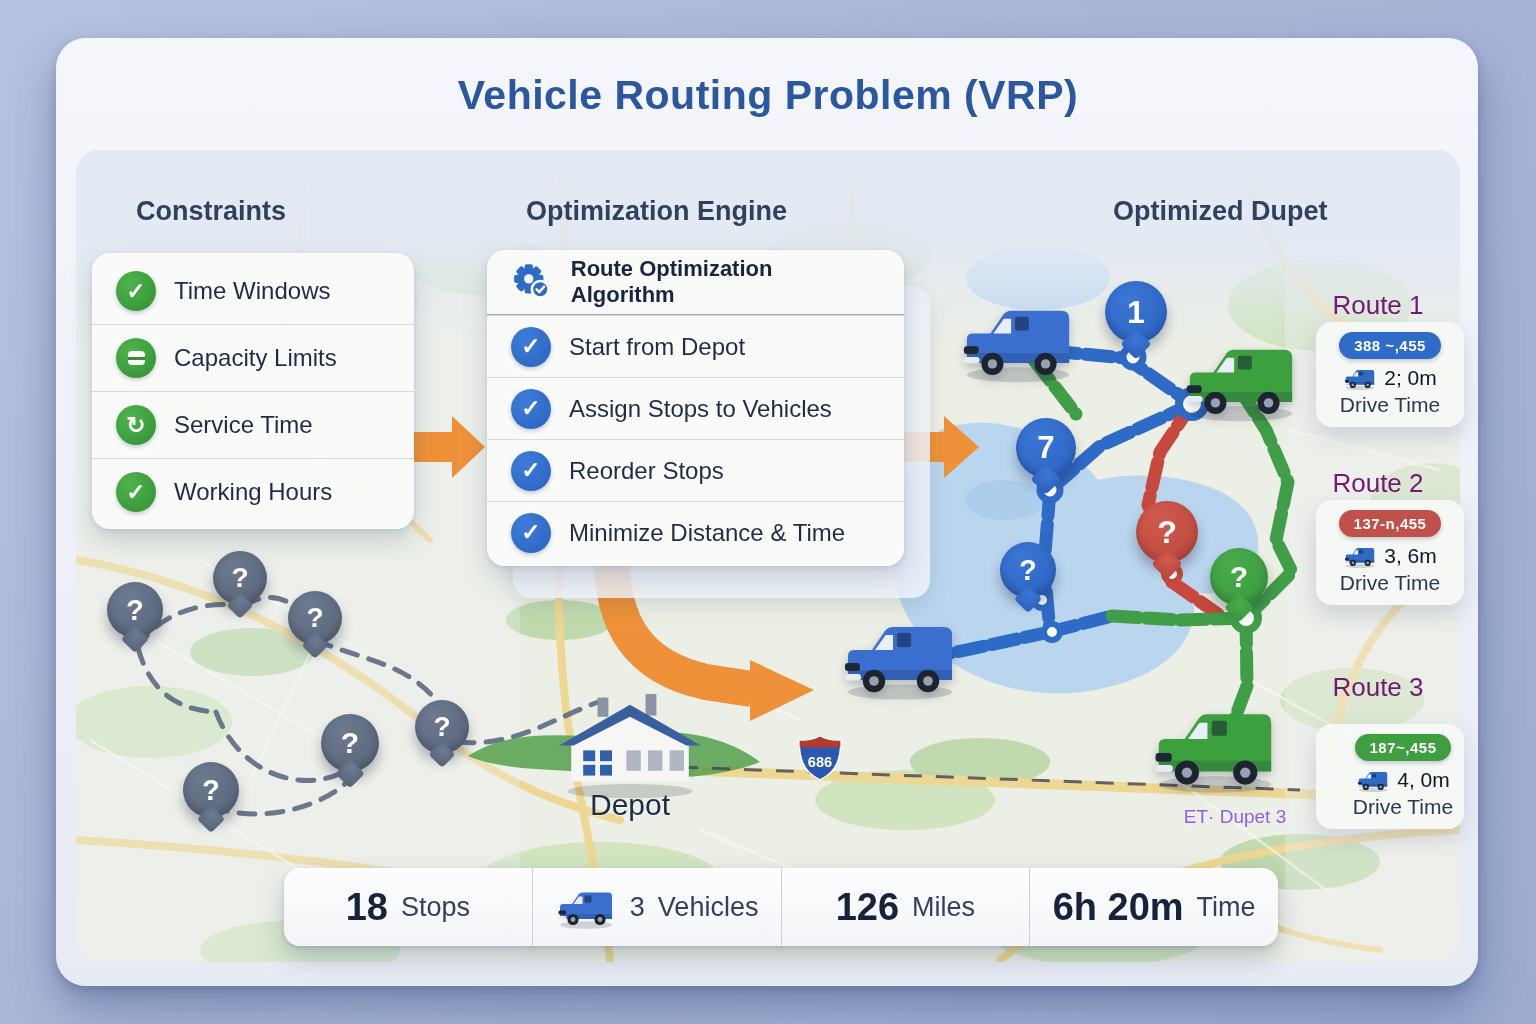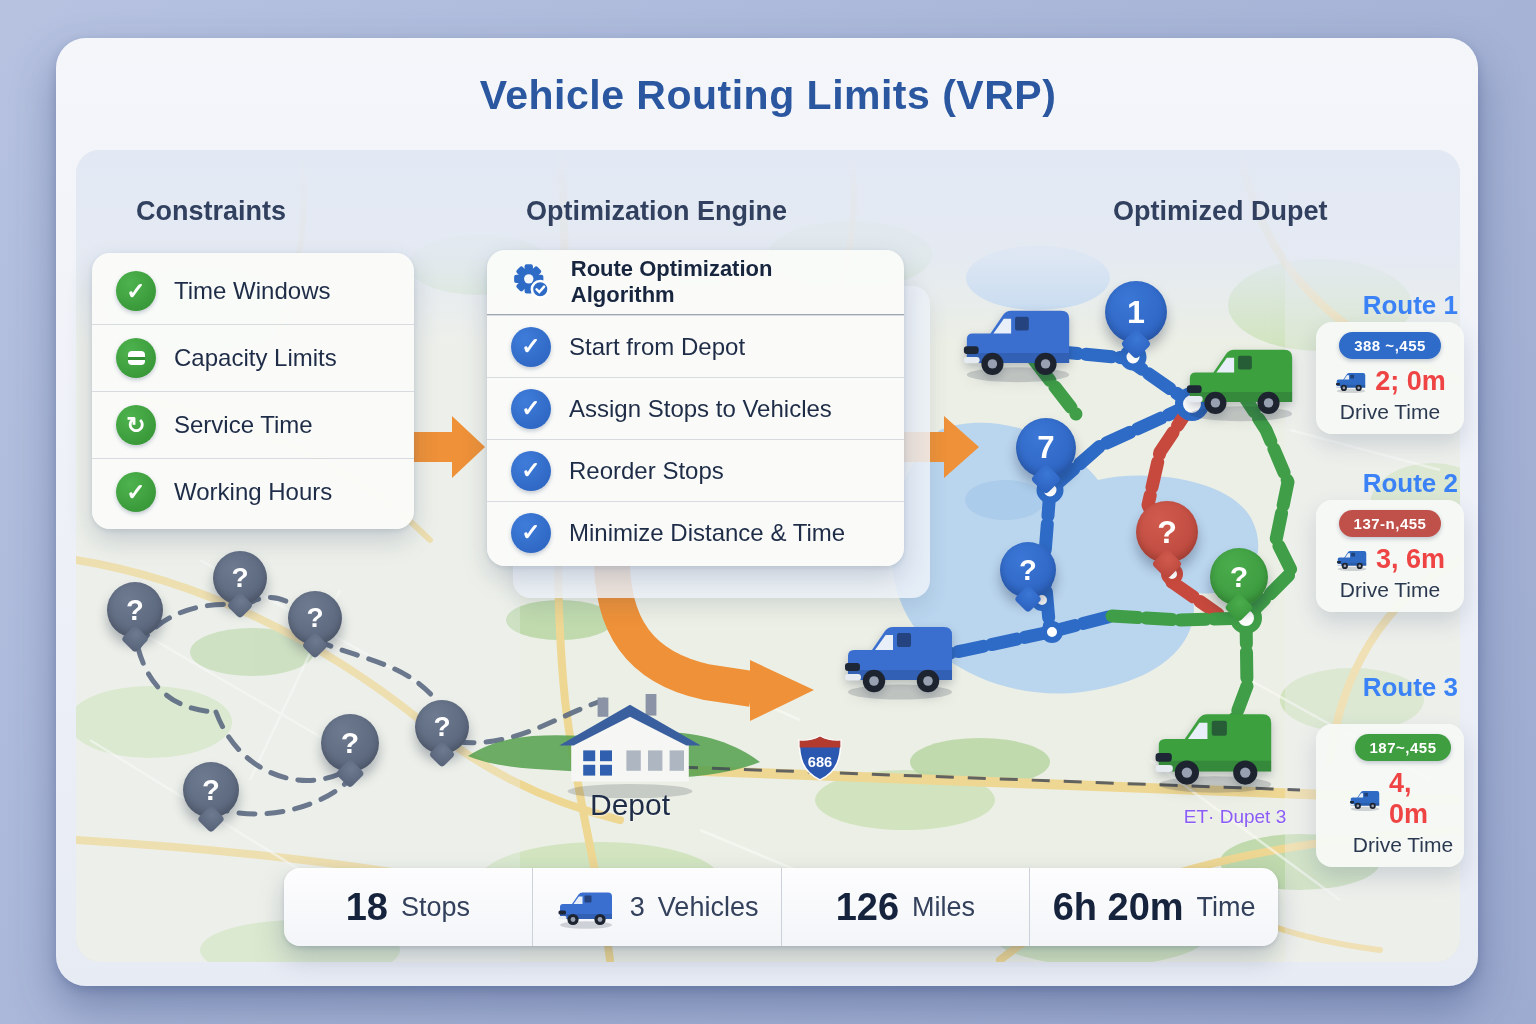--- a/index.html
+++ b/index.html
@@ -65,30 +65,30 @@
   .pin.red{background:radial-gradient(circle at 38% 30%,#d05a4d,#b8443a);}
   .pin.green{background:radial-gradient(circle at 38% 30%,#4aac4d,#379539);}
   
   .van{position:absolute;z-index:7;filter:drop-shadow(0 4px 5px rgba(20,30,55,.25));}
   .depot-house{position:absolute;z-index:6;}
   .map-label{position:absolute;z-index:8;text-align:center;font-weight:400;}
   .depot-label{font-size:30px;color:#1e2c47;text-shadow:0 1px 2px rgba(255,255,255,.7);}
   .depot3-label{font-size:19px;color:#8b5cf6;text-shadow:0 1px 2px rgba(255,255,255,.6);}
   .shield{position:absolute;z-index:6;}
   
-  .route-title{position:absolute;z-index:10;font-size:26px;font-weight:700;color:#3b82f6;text-align:right;width:160px;}
+  .route-title{position:absolute;z-index:10;font-size:26px;font-weight:400;color:#701a75;text-align:center;width:160px;}
   .route-card{
     position:absolute;width:148px;z-index:10;border-radius:16px;
     background:rgba(247,249,245,.94);box-shadow:0 10px 22px rgba(50,70,110,.18);
     display:flex;flex-direction:column;align-items:center;padding:10px 6px 10px 6px;box-sizing:border-box;margin-left:10px;
   }
   .route-badge{color:#fff;font-size:15px;font-weight:700;padding:5px 15px;border-radius:15px;
     letter-spacing:.5px;box-shadow:0 2px 4px rgba(30,50,90,.25);white-space:nowrap;}
   .route-time{display:flex;align-items:center;gap:7px;margin-top:7px;}
-  .route-time-value{font-size:27px;font-weight:700;color:#ef4444;}
+  .route-time-value{font-size:21px;font-weight:400;color:#0f172a;}
   .route-time-label{font-size:21px;color:#2b3950;margin-top:3px;}
   
   .stats-bar{
     position:absolute;left:284px;top:868px;width:994px;height:78px;z-index:12;
     background:linear-gradient(180deg,#fdfdfe,#f3f5f8);border-radius:16px;
     box-shadow:0 12px 26px rgba(40,60,100,.25), 0 2px 4px rgba(40,60,100,.15);
     display:flex;align-items:stretch;
   }
   .stat{flex:1;display:flex;align-items:center;justify-content:center;gap:13px;}
   .stat + .stat{border-left:1.5px solid #ccd2dc;}
@@ -140,21 +140,21 @@
       <circle cx="28" cy="27" r="8" fill="#2e6bc6" stroke="#fff" stroke-width="2.5"></circle>
       <path d="M24.5 27 l2.6 2.6 l4.6 -5.2" stroke="#fff" stroke-width="2.4" fill="none" stroke-linecap="round"></path>
     </g>
   </defs>
 </svg>
 
 <div class="stage">
 
   <div class="outer-card"></div>
 
-  <div class="page-title">Vehicle Routing Limits (VRP)</div>
+  <div class="page-title">Vehicle Routing Problem (VRP)</div>
 
   <div class="map-panel">
     <svg viewBox="0 0 1536 1024">
       <defs>
         <linearGradient id="fadeTop" x1="0" y1="150" x2="0" y2="345" gradientUnits="userSpaceOnUse">
           <stop offset="0" stop-color="#e3e9f4" stop-opacity="1"></stop>
           <stop offset="0.55" stop-color="#e3e9f4" stop-opacity="0.85"></stop>
           <stop offset="1" stop-color="#e3e9f4" stop-opacity="0"></stop>
         </linearGradient>
       </defs>

